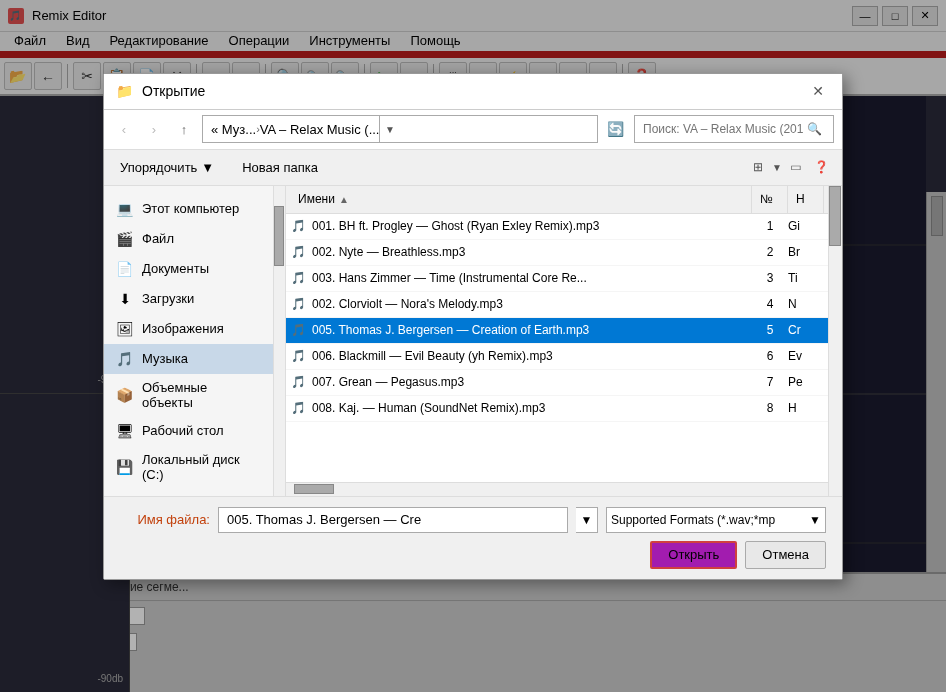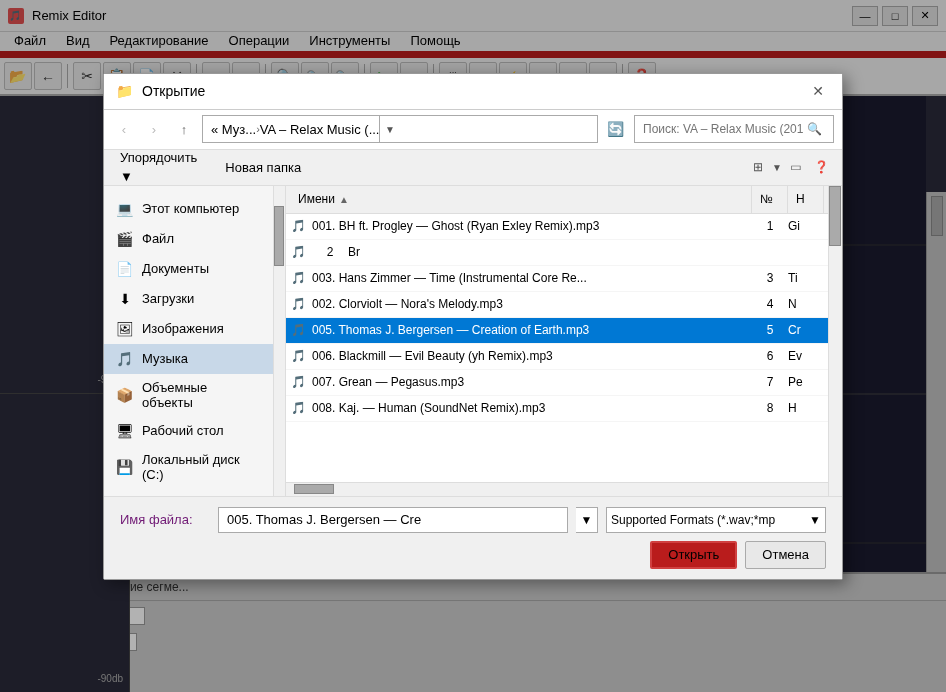--- a/index.html
+++ b/index.html
@@ -257,21 +257,20 @@
     .organize-btn {
       background: transparent;
       border: none;
       cursor: pointer;
       font-size: 13px;
       color: #000;
       padding: 4px 8px;
       display: flex;
       align-items: flex-start;
       gap: 4px;
-      flex-direction: column;
     }
     .new-folder-btn {
       background: transparent;
       border: none;
       cursor: pointer;
       font-size: 13px;
       color: #000;
       padding: 4px 12px;
     }
     .view-btns {
@@ -412,23 +411,23 @@
       border-top: 1px solid #ddd;
     }
     .file-name-row {
       display: flex;
       align-items: center;
       gap: 8px;
       margin-bottom: 8px;
     }
     .fn-label {
       font-size: 13px;
-      color: #701a75;
+      color: #c2410c;
       width: 90px;
-      text-align: left;
+      text-align: right;
     }
     .fn-input {
       flex: 1;
       height: 26px;
       border: 1px solid #aaa;
       padding: 0 8px;
       font-size: 13px;
       background: #fff;
       outline: none;
     }
@@ -464,21 +463,21 @@
       height: 28px;
       padding: 0 16px;
       font-size: 13px;
       cursor: pointer;
       border: 1px solid #aaa;
       background: #e8e8e8;
       border-radius: 2px;
     }
     .dialog-btn.primary {
       border: 2px solid #d04040;
-      background: #b91c1c;
+      background: #a21caf;
       font-weight: 500;
     }
 
     .right-panel {
       position: absolute;
       right: 0;
       top: 96px;
       width: 20px;
       bottom: 0;
       background: #c0c0c0;
@@ -700,20 +699,21 @@
         </div>
         <div class="file-list">
           <div class="file-item">
             <span class="file-icon">🎵</span>
             <span class="file-name">001. BH ft. Progley — Ghost (Ryan Exley Remix).mp3</span>
             <span class="file-num">1</span>
             <span class="file-h">Gi</span>
           </div>
           <div class="file-item">
             <span class="file-icon">🎵</span>
+            <span class="file-name">002. Nyte — Breathless.mp3</span>
             <span class="file-num">2</span>
             <span class="file-h">Br</span>
           </div>
           <div class="file-item">
             <span class="file-icon">🎵</span>
             <span class="file-name">003. Hans Zimmer — Time (Instrumental Core Re...</span>
             <span class="file-num">3</span>
             <span class="file-h">Ti</span>
           </div>
           <div class="file-item">

